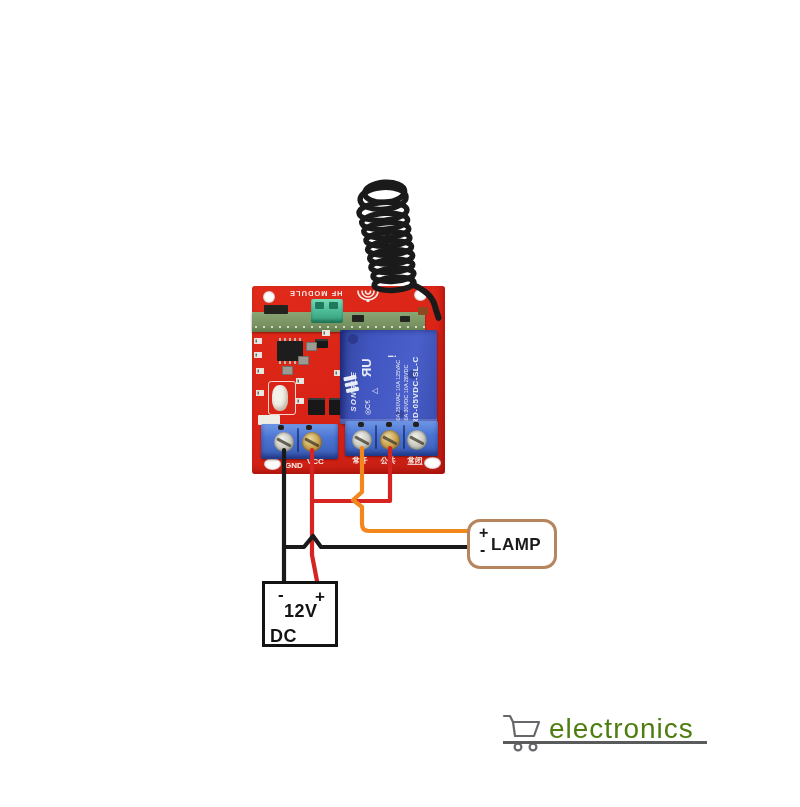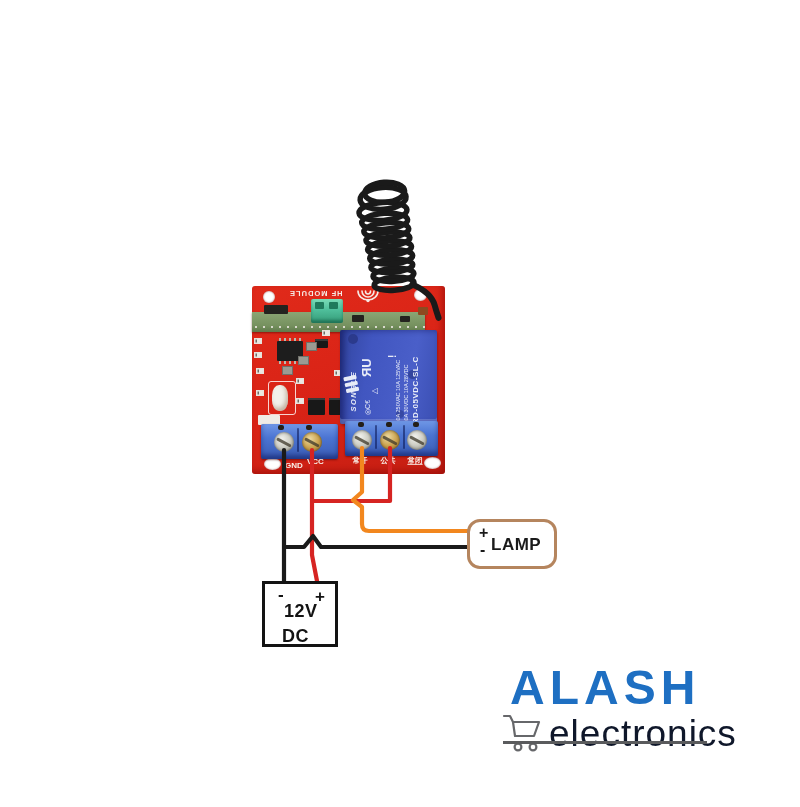--- a/index.html
+++ b/index.html
@@ -65,21 +65,21 @@
   .psu .sgn{position:absolute;font-weight:bold;font-size:17px;line-height:1;}
   .psu .ln{position:absolute;font-weight:bold;font-size:18px;line-height:1;letter-spacing:.5px;}
   .lampbox{position:absolute;left:467px;top:519px;width:90px;height:50px;background:#fff;
        border:3px solid #b5855e;border-radius:13px;box-sizing:border-box;color:#1a1a1a;}
   .lampbox .sgn{position:absolute;font-weight:bold;font-size:16px;line-height:1;}
   .lampbox .lbl{position:absolute;left:21px;top:14px;font-weight:bold;font-size:17px;letter-spacing:.5px;line-height:1;}
 
   
   .alash{position:absolute;left:510px;top:664px;font-size:48px;font-weight:bold;color:#1e6fc2;
          letter-spacing:5px;line-height:1;}
-  .elec{position:absolute;left:549px;top:715px;font-size:37px;color:#0f172a;letter-spacing:1px;line-height:1;}
+  .elec{position:absolute;left:549px;top:715px;font-size:28px;color:#4d7c0f;letter-spacing:1px;line-height:1;}
   .underline{position:absolute;left:503px;top:741px;width:204px;height:3px;background:#5a5b5d;}
   svg{display:block;}
 </style>
 </head>
 <body>
 
 <div class="canvas">
 
   <div class="board">
     <div class="hole" style="left:11px;top:5px;width:12px;height:12px;"></div>
@@ -196,30 +196,29 @@
       <path d="M362,448 L362,492 L353,500 L362,507 L362,524 Q362,531 369,531 L468,531" stroke="#f2871e"></path>
       <path d="M284,450 L284,581" stroke="#1a1a1a"></path>
       <path d="M284,547 L304,547 L313,536 L321,547 L468,547" stroke="#1a1a1a"></path>
     </g>
   </svg>
 
   <div class="psu">
     <div class="sgn" style="left:13px;top:2px;">-</div>
     <div class="sgn" style="left:50px;top:4px;">+</div>
     <div class="ln" style="left:19px;top:18px;">12V</div>
-    <div class="ln" style="left:5px;top:43px;margin-left:12px;">DC</div>
+    <div class="ln" style="left:5px;top:43px;">DC</div>
   </div>
 
   <div class="lampbox">
     <div class="sgn" style="left:9px;top:3px;">+</div>
     <div class="sgn" style="left:10px;top:20px;">-</div>
     <div class="lbl">LAMP</div>
   </div>
 
-  <div class="alash">ALASH</div>
   <svg class="abs" style="left:501px;top:708px;" width="46" height="46" viewBox="0 0 46 46">
     <g stroke="#66676a" stroke-width="2.2" fill="none" stroke-linecap="round" stroke-linejoin="round">
       <path d="M3,8 L9,8 L12,14"></path>
       <path d="M12,14 L38,14 L33,28 L14,28 Z"></path>
       <circle cx="17" cy="39" r="3.4"></circle>
         <circle cx="32" cy="39" r="3.4"></circle>
     </g>
   </svg>
   <div class="elec">electronics</div>
   <div class="underline"></div>

